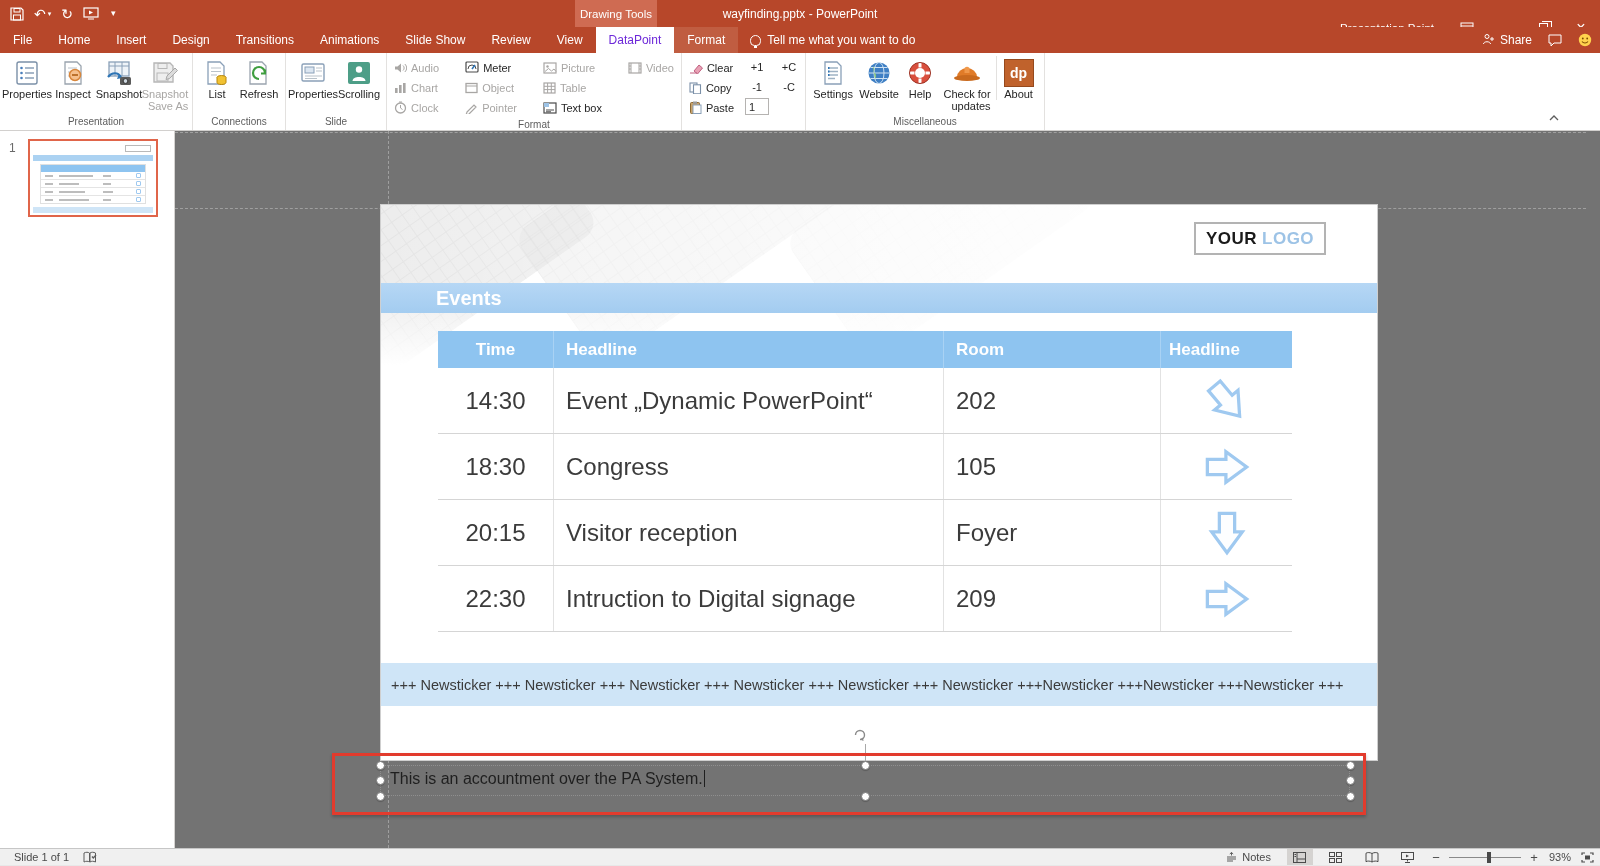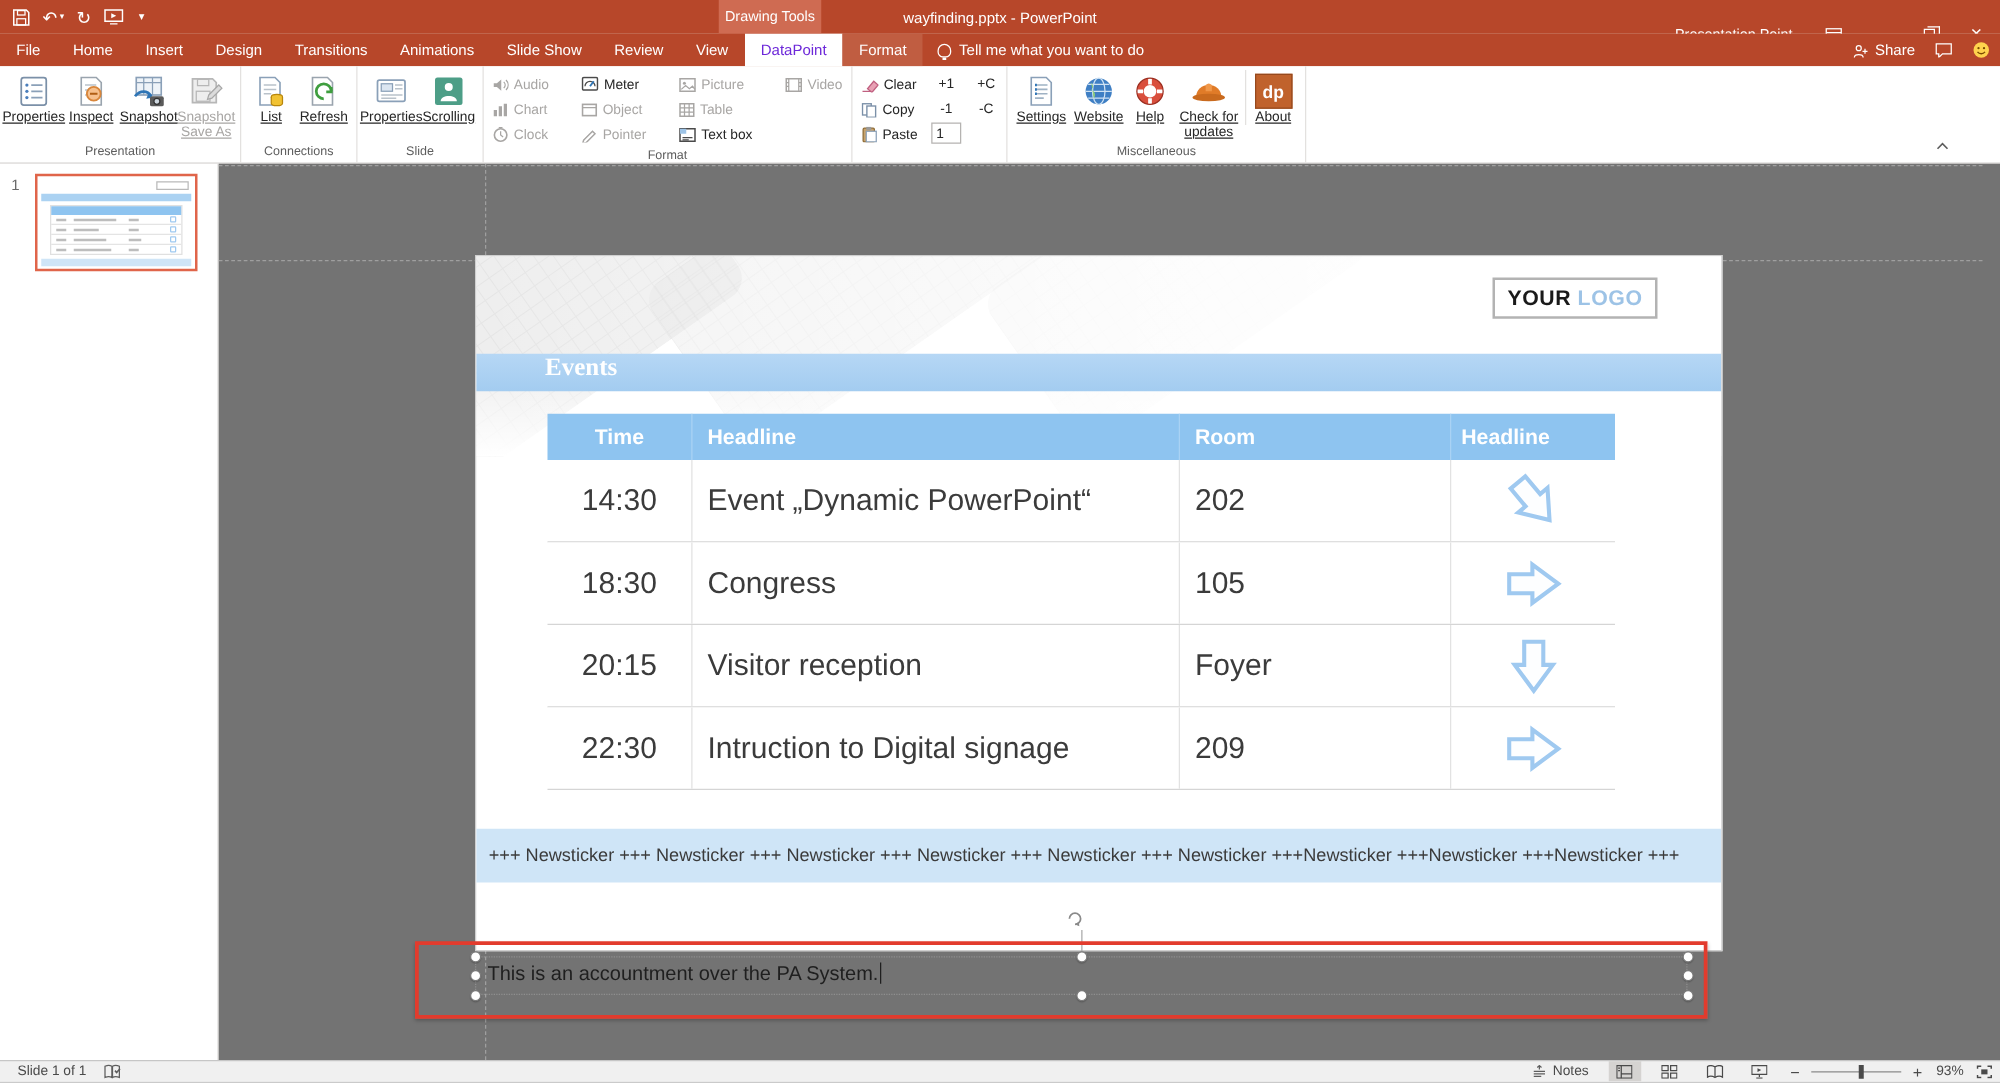--- a/index.html
+++ b/index.html
@@ -21,30 +21,30 @@
 
   
   .tabrow { position:relative; height:26px; background:#b7472a; display:flex; align-items:stretch; color:#fff; font-size:12px; }
   .tab { display:flex; align-items:center; padding:0 13px; cursor:default; }
   .tab.active { background:#fff; color:#6d28d9; }
   .tab.contextual { background:#c05d41; }
   .tellme { display:flex; align-items:center; gap:6px; padding:0 12px; font-size:12px; }
   .bulb { width:11px; height:11px; border:1px solid #fff; border-radius:50% 50% 40% 40%; position:relative; }
   .bulb:after { content:""; position:absolute; left:3px; bottom:-3px; width:3px; height:2px; background:#fff; }
   .tabrow-right { position:absolute; right:8px; top:0; height:26px; display:flex; align-items:center; gap:16px; font-size:12px; }
-  .share-wrap { display:flex; align-items:flex-end; gap:5px; }
+  .share-wrap { display:flex; align-items:flex-start; gap:5px; }
 
   
   .ribbon { height:78px; background:#fff; border-bottom:1px solid #d2d0ce; display:flex; align-items:stretch; position:relative; }
   .rib-group { position:relative; display:flex; flex-direction:column; padding:3px 4px 0 4px; border-right:1px solid #e3e1df; }
   .rib-body { flex:1; display:flex; align-items:flex-start; }
   .rib-label { height:16px; font-size:10px; color:#5d5d5d; text-align:center; line-height:15px; white-space:nowrap; }
   .bigbtn { width:46px; display:flex; flex-direction:column; align-items:center; padding-top:2px; cursor:default; }
   .bigbtn .bic { height:30px; display:flex; align-items:center; justify-content:center; }
-  .bigbtn .blb { font-size:11px; color:#262626; text-align:center; line-height:12px; white-space:pre-line;text-decoration:underline; }
+  .bigbtn .blb { font-size:11px; color:#262626; text-align:right; line-height:12px; white-space:pre-line; }
   .bigbtn.disabled .blb { color:#a8a6a4; }
   .smcol { display:flex; flex-direction:column; gap:1px; padding-top:2px; }
   .smbtn { display:flex; align-items:center; gap:4px; height:19px; font-size:11px; color:#262626; padding:0 3px; cursor:default; }
   .smbtn.disabled { color:#a8a6a4; }
   .smbtn svg { flex:0 0 auto; }
   .numtxt { width:24px; text-align:center; font-size:11px; color:#262626; height:19px; line-height:19px; }
   .numinput { width:24px; height:17px; border:1px solid #b5b3b1; font-size:11px; text-align:left; padding-left:3px; color:#262626; background:#fff; }
   .collapse-rib { position:absolute; right:40px; bottom:4px; color:#5d5d5d; }
 
   
@@ -65,21 +65,21 @@
   .guide-h { position:absolute; left:0; right:14px; height:0; border-top:1px dashed #9f9f9f; }
   .guide-v { position:absolute; top:0; bottom:0; width:0; border-left:1px dashed #9f9f9f; }
 
   .slide { position:absolute; left:205px; top:73px; width:998px; height:557px; background:#fff; border:1px solid #cfcfcf; overflow:hidden; }
   .slide-bg { position:absolute; left:0; top:0; right:0; height:160px; overflow:hidden; }
   .bg-arrow { position:absolute; background-color:#e0e0e0; background-image:linear-gradient(#cfcfcf 1px, transparent 1px), linear-gradient(90deg,#cfcfcf 1px, transparent 1px); background-size:13px 13px; border-radius:18px; opacity:.55; }
   .bg-fade { position:absolute; inset:0; background:linear-gradient(90deg, rgba(255,255,255,0) 0%, rgba(255,255,255,.75) 55%, #fff 90%), linear-gradient(180deg, rgba(255,255,255,0) 55%, #fff 100%); }
   .logo-box { position:absolute; left:813px; top:17px; width:132px; height:33px; background:rgba(255,255,255,.9); border:2px solid #b3b3b3; display:flex; align-items:center; justify-content:center; font-size:17px; font-weight:bold; letter-spacing:.5px; }
   .logo-your { color:#1a1a1a; }
   .logo-logo { color:#9dc3e6; margin-left:5px; }
-  .events-banner { position:absolute; left:0; right:0; top:78px; height:30px; background:linear-gradient(180deg,#b6d7f5,#a3ccf0); display:flex; align-items:flex-start;font-family:Liberation Serif, serif; }
+  .events-banner { position:absolute; left:0; right:0; top:78px; height:30px; background:linear-gradient(180deg,#b6d7f5,#a3ccf0); display:flex; align-items:center; }
   .events-title { color:#fff; font-weight:bold; font-size:20px; margin-left:55px; }
 
   .ev-table { position:absolute; left:57px; top:126px; width:854px; }
   .ev-hrow { display:flex; height:37px; background:#8ec4f0; }
   .ev-hcell { color:#fff; font-weight:bold; font-size:17px; display:flex; align-items:center; border-right:1px solid #a9d2f4; }
   .ev-hcell:last-child { border-right:none; }
   .ev-row { display:flex; height:66px; background:#fff; border-bottom:1px solid #d5d5d5; }
   .ev-cell { display:flex; align-items:center; font-size:24px; color:#3b3b3b; border-right:1px solid #e2e2e2; }
   .ev-cell:last-child { border-right:none; }
   .c-time { width:116px; justify-content:center; }

